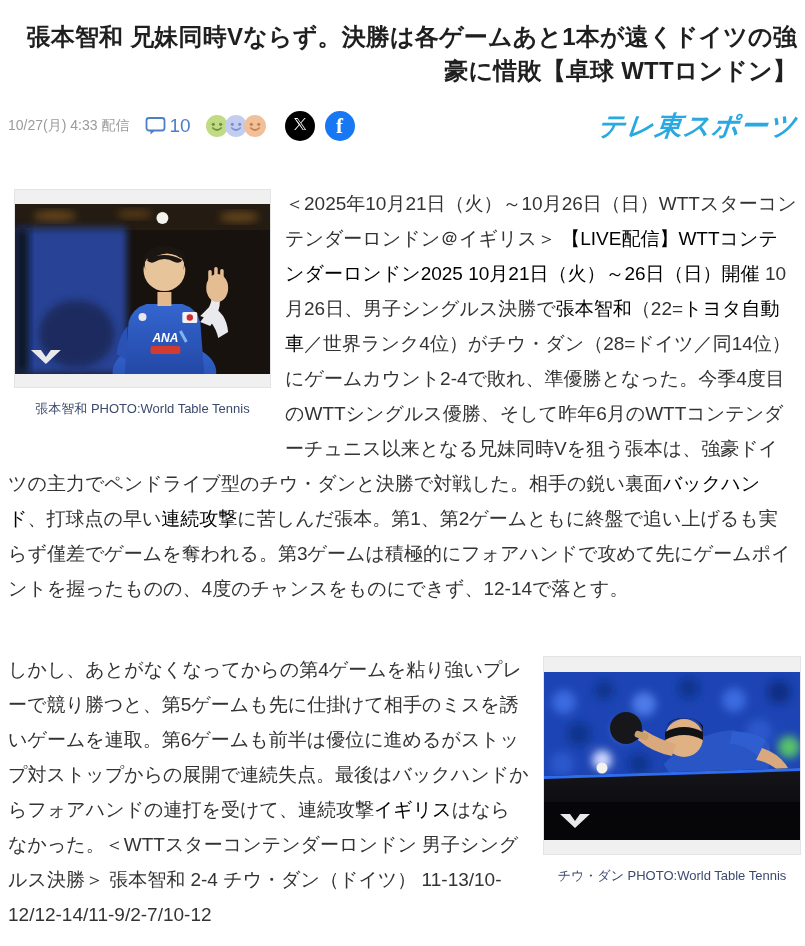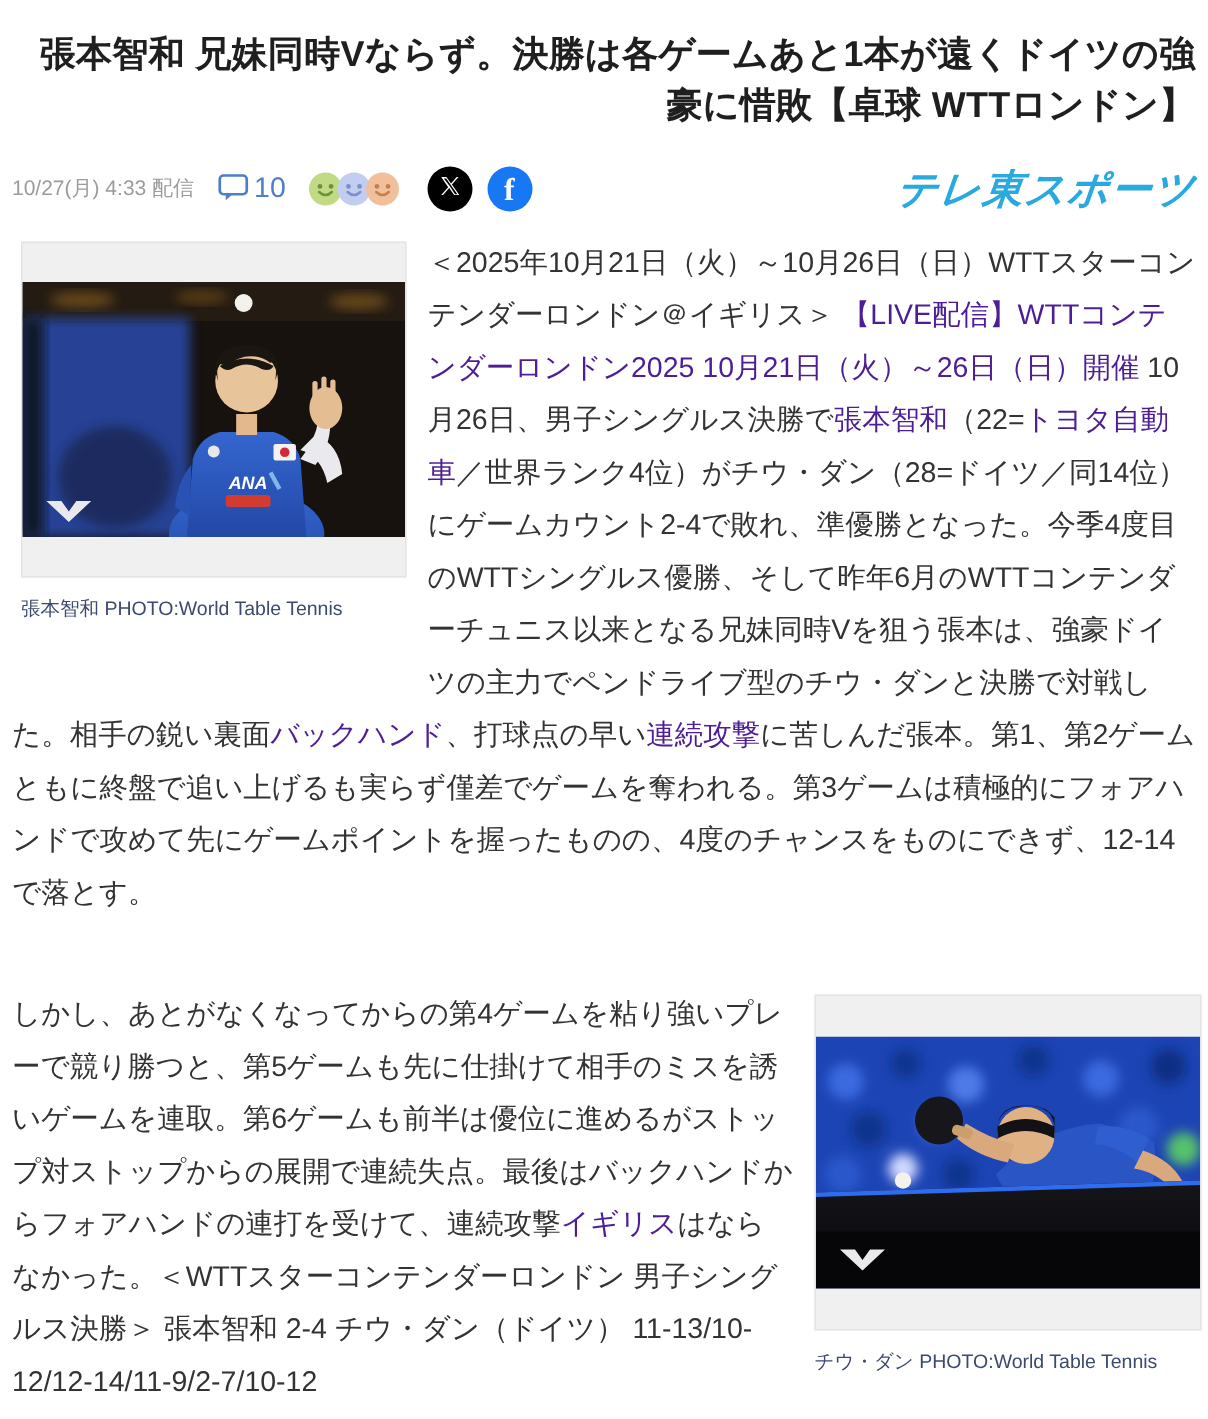--- a/index.html
+++ b/index.html
@@ -11,23 +11,23 @@
   }
   .page { width:805px; padding:20px 8px 0 8px; }
 
   
   .title {
     font-size:24px; font-weight:bold; line-height:1.42;
     color:#1f1f1f; margin:0 0 22px 0; letter-spacing:0.2px;text-align:right;
   }
 
   
-  .meta-row { display:flex; align-items:center; height:32px; margin-bottom:16px; }
+  .meta-row { display:flex; align-items:center; height:32px; margin-bottom:44px; }
   .pub-date { color:#9b9b9b; font-size:14px; margin-right:16px; white-space:nowrap; }
-  .comments { display:flex; gap:3px; color:#4d7fc9; font-size:19px; margin-right:14px; cursor:pointer; }
+  .comments { display:flex; align-items:center; gap:3px; color:#4d7fc9; font-size:19px; margin-right:14px; cursor:pointer; }
   .comments svg { display:block; }
   .emoji-group { display:flex; align-items:center; margin-right:18px; cursor:pointer; }
   .emoji { width:24px; height:24px; border-radius:50%; }
   .emoji + .emoji { margin-left:-5px; }
   .share-btn {
     width:30px; height:30px; border-radius:50%;
     display:flex; align-items:center; justify-content:center;
     margin-right:10px; cursor:pointer; flex:none;
   }
   .share-x { background:#000; }
@@ -37,31 +37,31 @@
     font-style:italic; letter-spacing:1px; white-space:nowrap; cursor:pointer;
     transform:skewX(-6deg);
   }
 
   
   .article-body { font-size:19px; line-height:35px; color:#333; }
   .para-block { margin:0; }
   .para-block::after { content:""; display:block; clear:both; }
   .para-block.second { margin-top:46px; }
   .rich { margin:0; }
-  .rich a { color:#4c1d95; text-decoration:none; cursor:pointer;text-align:center; }
+  .rich a { color:#000000; text-decoration:none; cursor:pointer;text-align:center; }
 
   figure.fig { margin:0; }
   figure.fig.left  { float:left;  width:257px; margin:3px 14px 40px 6px; }
   figure.fig.right { float:right; width:258px; margin:4px -4px 10px 14px; }
   .photo-frame {
     background:#f0f0f1; border:1px solid #e4e4e6;
-    height:224px; display:flex; align-items:center; cursor:pointer;
+    height:199px; display:flex; align-items:center; cursor:pointer;
   }
   .photo-frame svg { display:block; width:100%; }
-  figcaption { font-size:13px; line-height:17px; color:#3c4a6e; margin-top:12px; white-space:nowrap; }
+  figcaption { font-size:13px; line-height:17px; color:#3c4a6e; margin-top:12px; white-space:nowrap;text-align:center; }
 </style>
 </head>
 <body>
 
 <div class="page">
 
   <h1 class="title">張本智和 兄妹同時Vならず。決勝は各ゲームあと1本が遠くドイツの強豪に惜敗【卓球 WTTロンドン】</h1>
 
   <div class="meta-row">
     <span class="pub-date">10/27(月) 4:33 配信</span>

